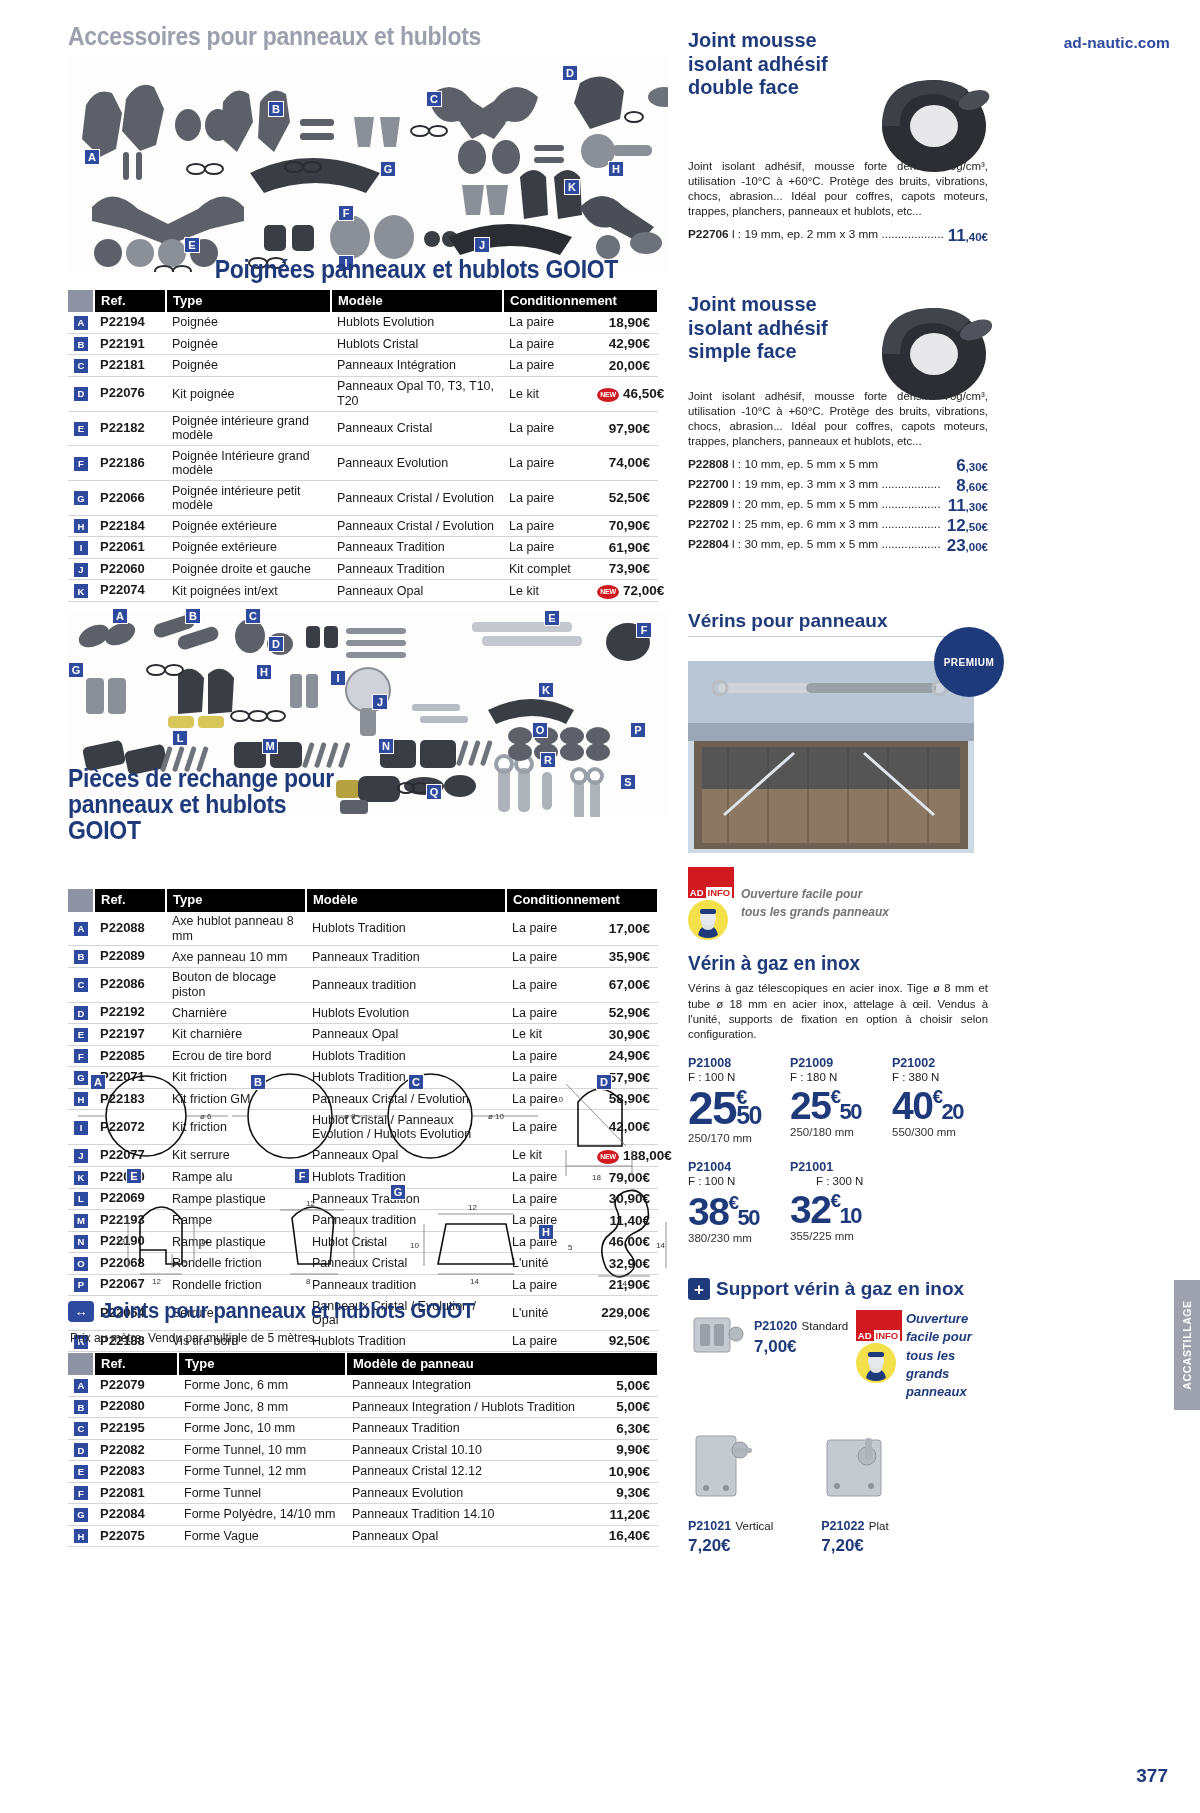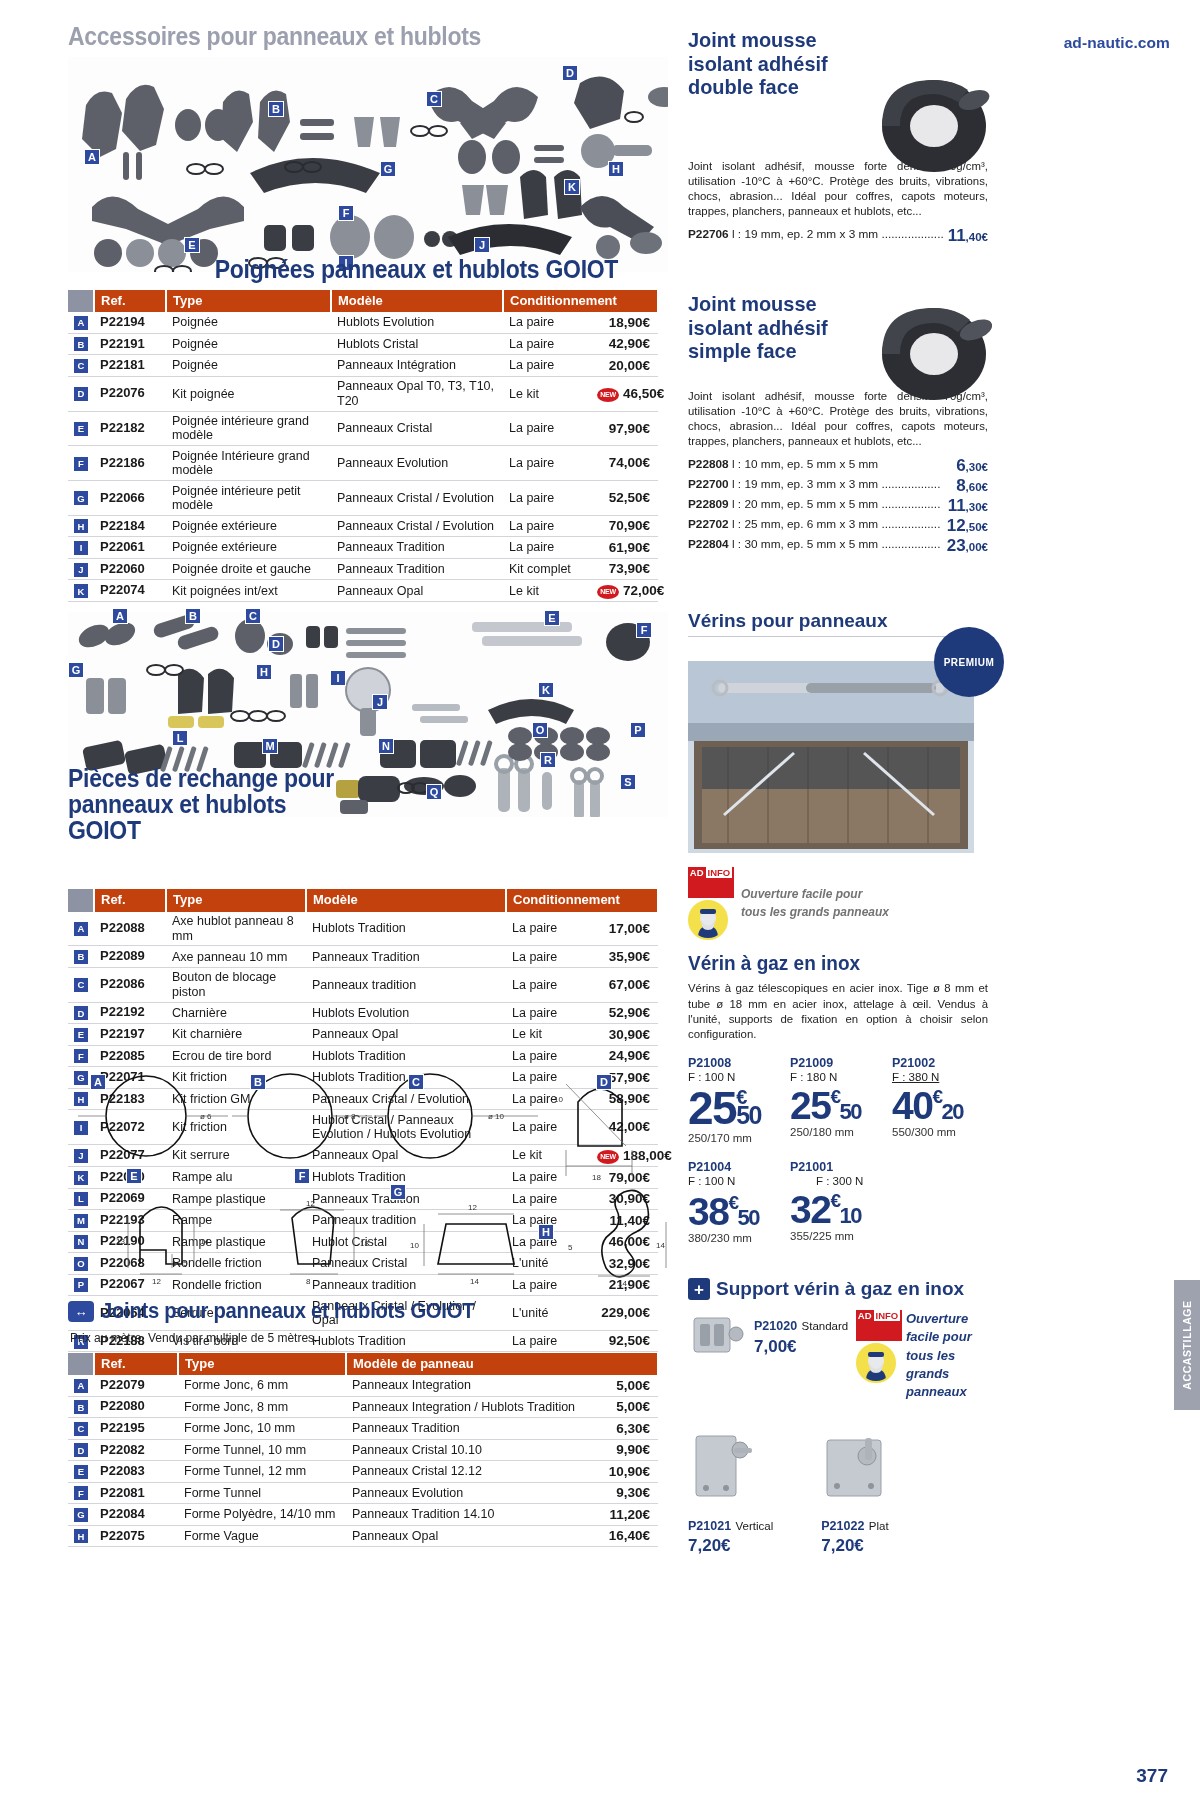--- a/index.html
+++ b/index.html
@@ -42,21 +42,21 @@
     display:flex; align-items:center; justify-content:center;
     border:1.5px solid #fff; line-height:1;
   }
 
   
   table.cat {
     width:590px; border-collapse:collapse; font-size:12.5px;
     table-layout:fixed;
   }
   table.cat thead th {
-    background:#c2410c; color:#ffffff; font-weight:bold; font-size:13px;
+    background:#000000; color:#ffffff; font-weight:bold; font-size:13px;
     text-align:left; padding:4px 6px; height:20px; line-height:1.1;
     border-right:2px solid #ffffff;
   }
   table.cat thead th.c0 { width:26px; background:#8e93a3; }
   table.cat tbody td {
     padding:2.5px 6px; border-bottom:1px solid #d3d5da; line-height:1.15;
     vertical-align:middle; height:16px;
   }
   td.c0 { width:26px; text-align:center; padding:2px 0 !important; }
   td.ref { font-weight:bold; font-size:13px; }
@@ -112,21 +112,21 @@
 
   
   .premium {
     position:absolute; width:70px; height:70px; border-radius:50%;
     background:#1f3a7a; color:#fff; display:flex; align-items:center; justify-content:center;
     font-size:10px; font-weight:bold; letter-spacing:0.5px;
   }
 
   .adinfo {
     width:46px; height:31px; background:#d01a1f; color:#fff; font-size:9.5px;
-    font-weight:bold; display:flex; align-items:flex-start; justify-content:center; gap:2px;
+    font-weight:bold; display:flex; align-items:flex-end; justify-content:center; gap:2px;
   }
   .adinfo .w { background:#fff; color:#d01a1f; padding:0 2px; }
 
   .prodcell { font-size:11.5px; color:#222; }
   .prodcell .pref { font-weight:bold; color:#1f3a7a; font-size:12.5px; }
   .bigprice {
     color:#1f3a7a; font-weight:bold; line-height:0.85;
     font-size:39px; letter-spacing:-1.5px;
   }
   .bigprice .eur { font-size:19px; vertical-align:top; }
@@ -903,21 +903,21 @@
           <div class="dimline">250/170 mm</div>
         </div>
         <div class="prodcell" style="padding-bottom: 12px;">
           <div class="pref">P21009</div>
           <div style="margin-top: 1px;">F : 180 N</div>
           <div class="bigprice" style="margin-top: 6px;">25<span class="eur">€</span><span class="cts">50</span></div>
           <div class="dimline">250/180 mm</div>
         </div>
         <div class="prodcell" style="padding-bottom: 12px;">
           <div class="pref">P21002</div>
-          <div style="margin-top: 1px; text-decoration: underline;">F : 380 N</div>
+          <div style="margin-top: 1px;">F : 380 N</div>
           <div class="bigprice" style="margin-top: 6px;">40<span class="eur">€</span><span class="cts">20</span></div>
           <div class="dimline">550/300 mm</div>
         </div>
         <div class="prodcell" style="padding-bottom: 12px;">
           <div class="pref">P21004</div>
           <div style="margin-top: 1px;">F : 100 N</div>
           <div class="bigprice" style="margin-top: 8px;">38<span class="eur">€</span><span class="cts">50</span></div>
           <div class="dimline">380/230 mm</div>
         </div>
         <div class="prodcell" style="padding-bottom: 12px;">

